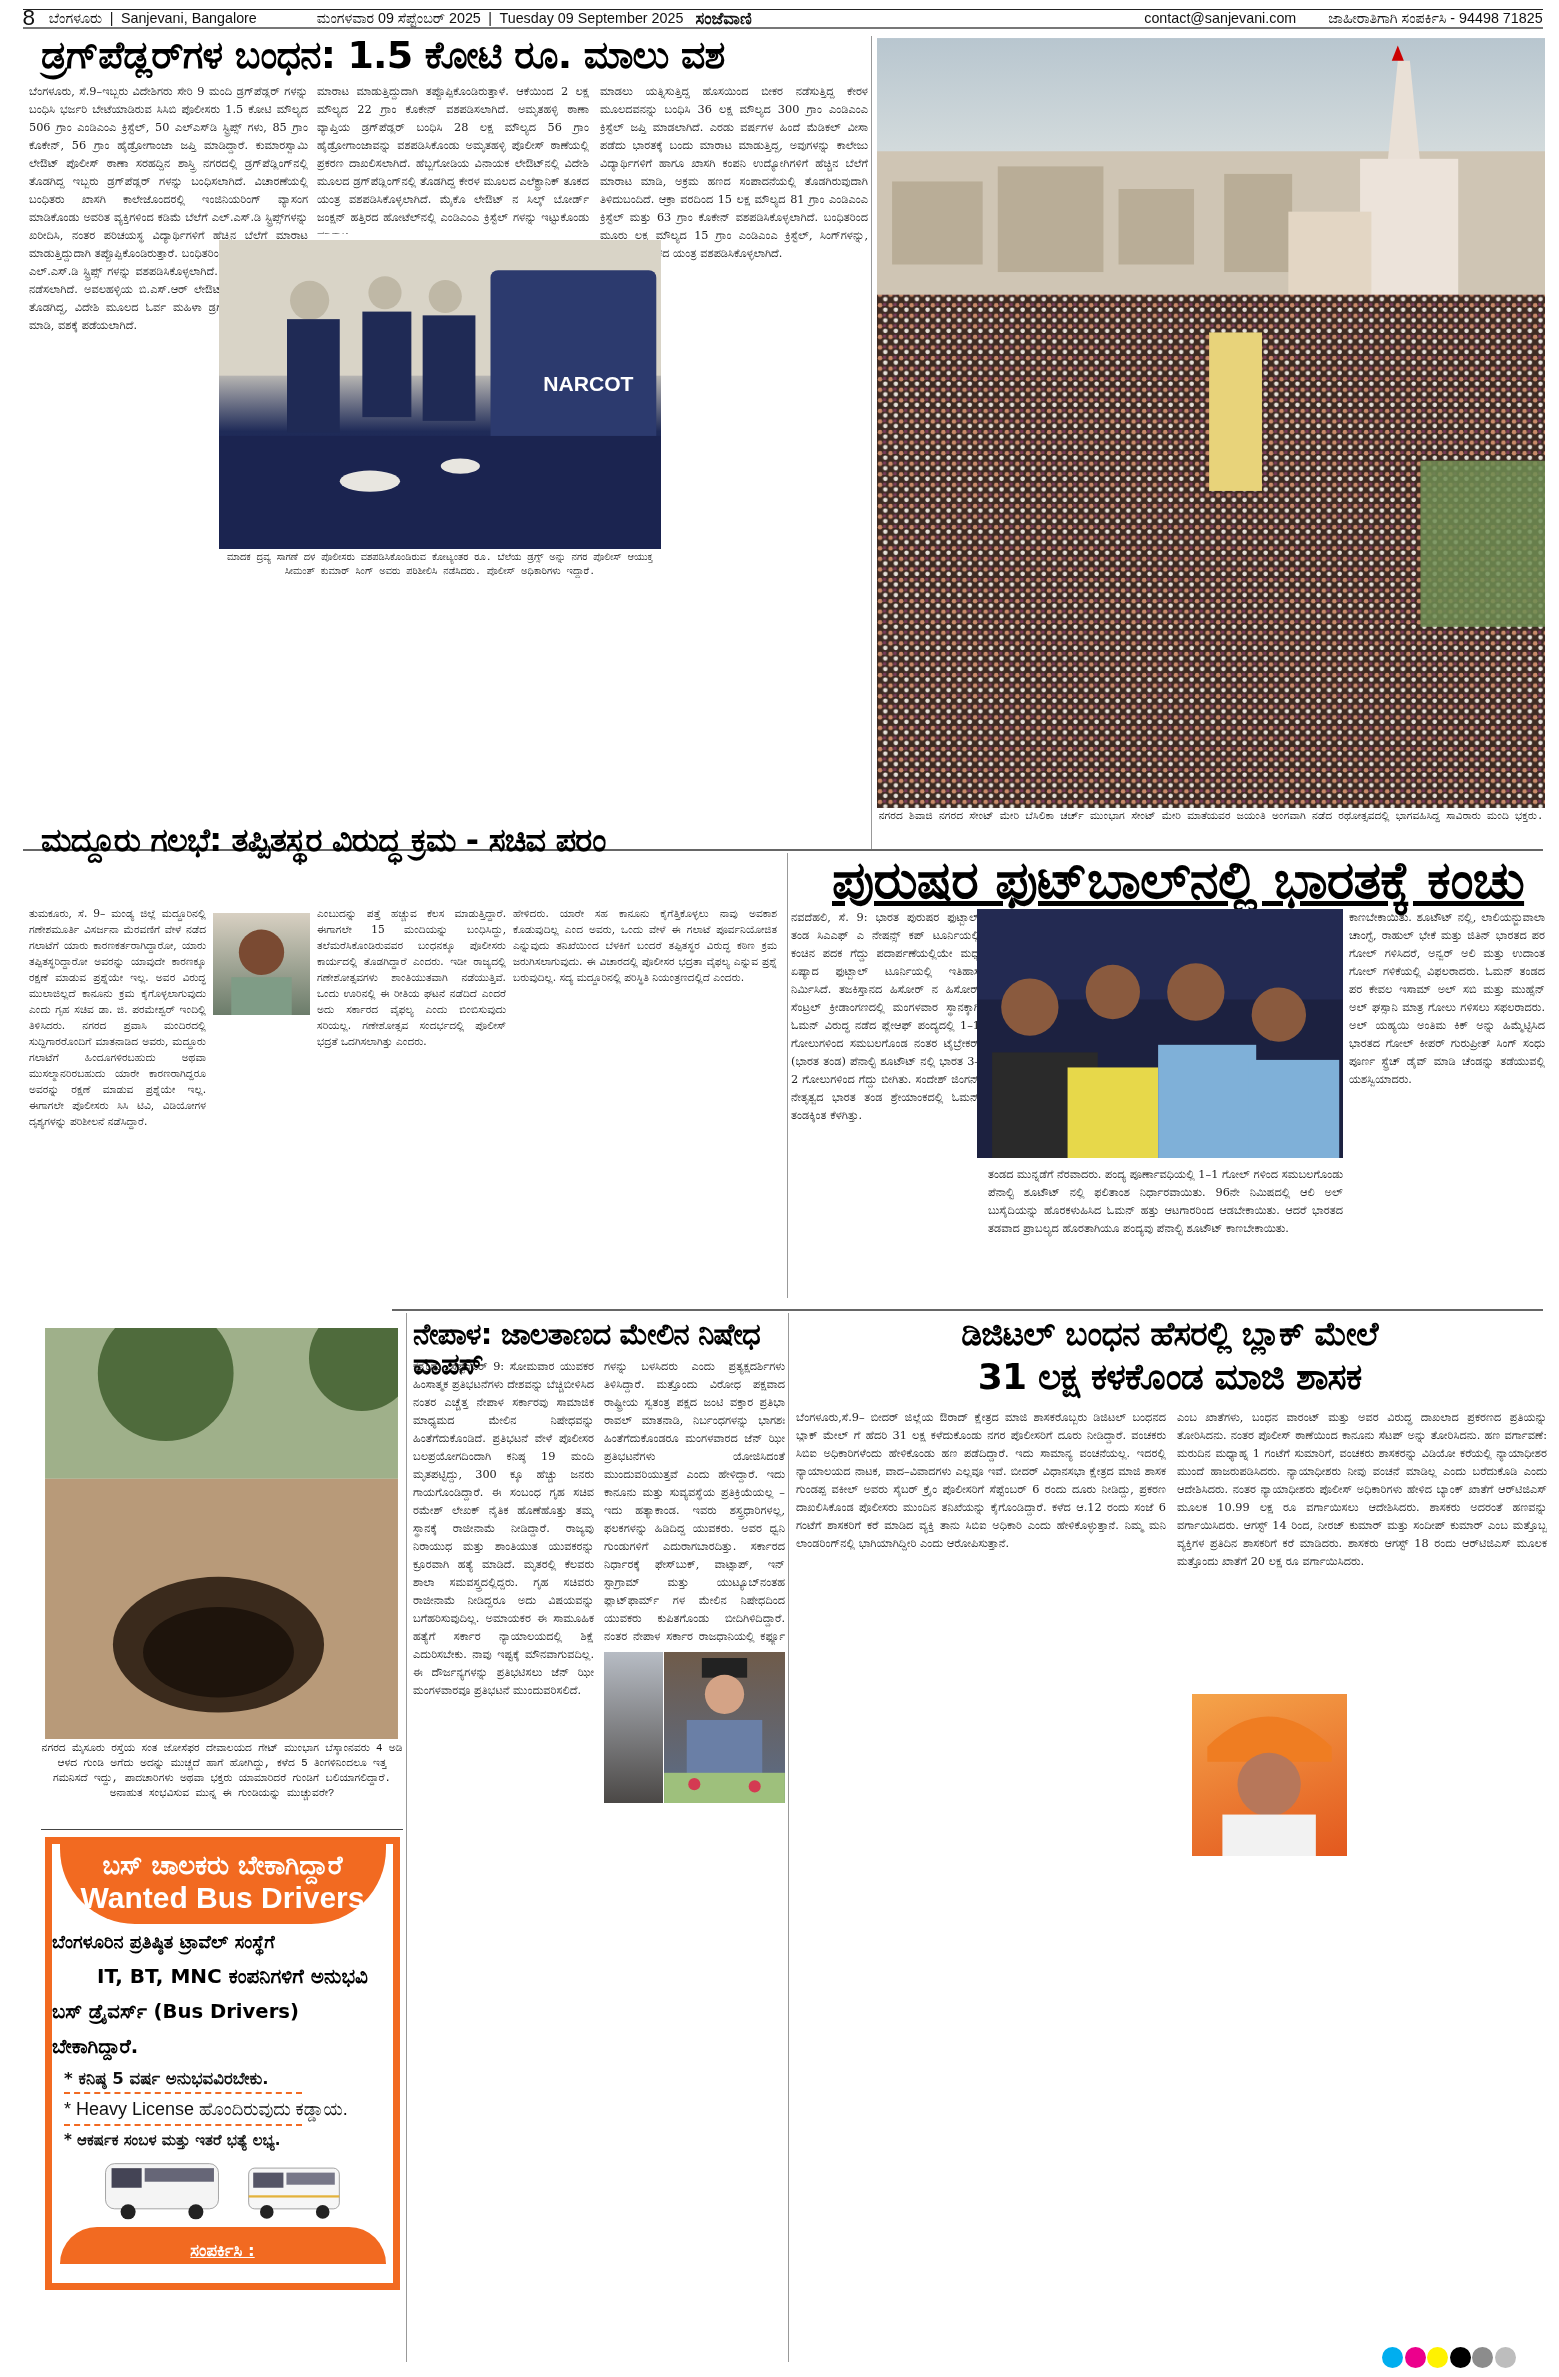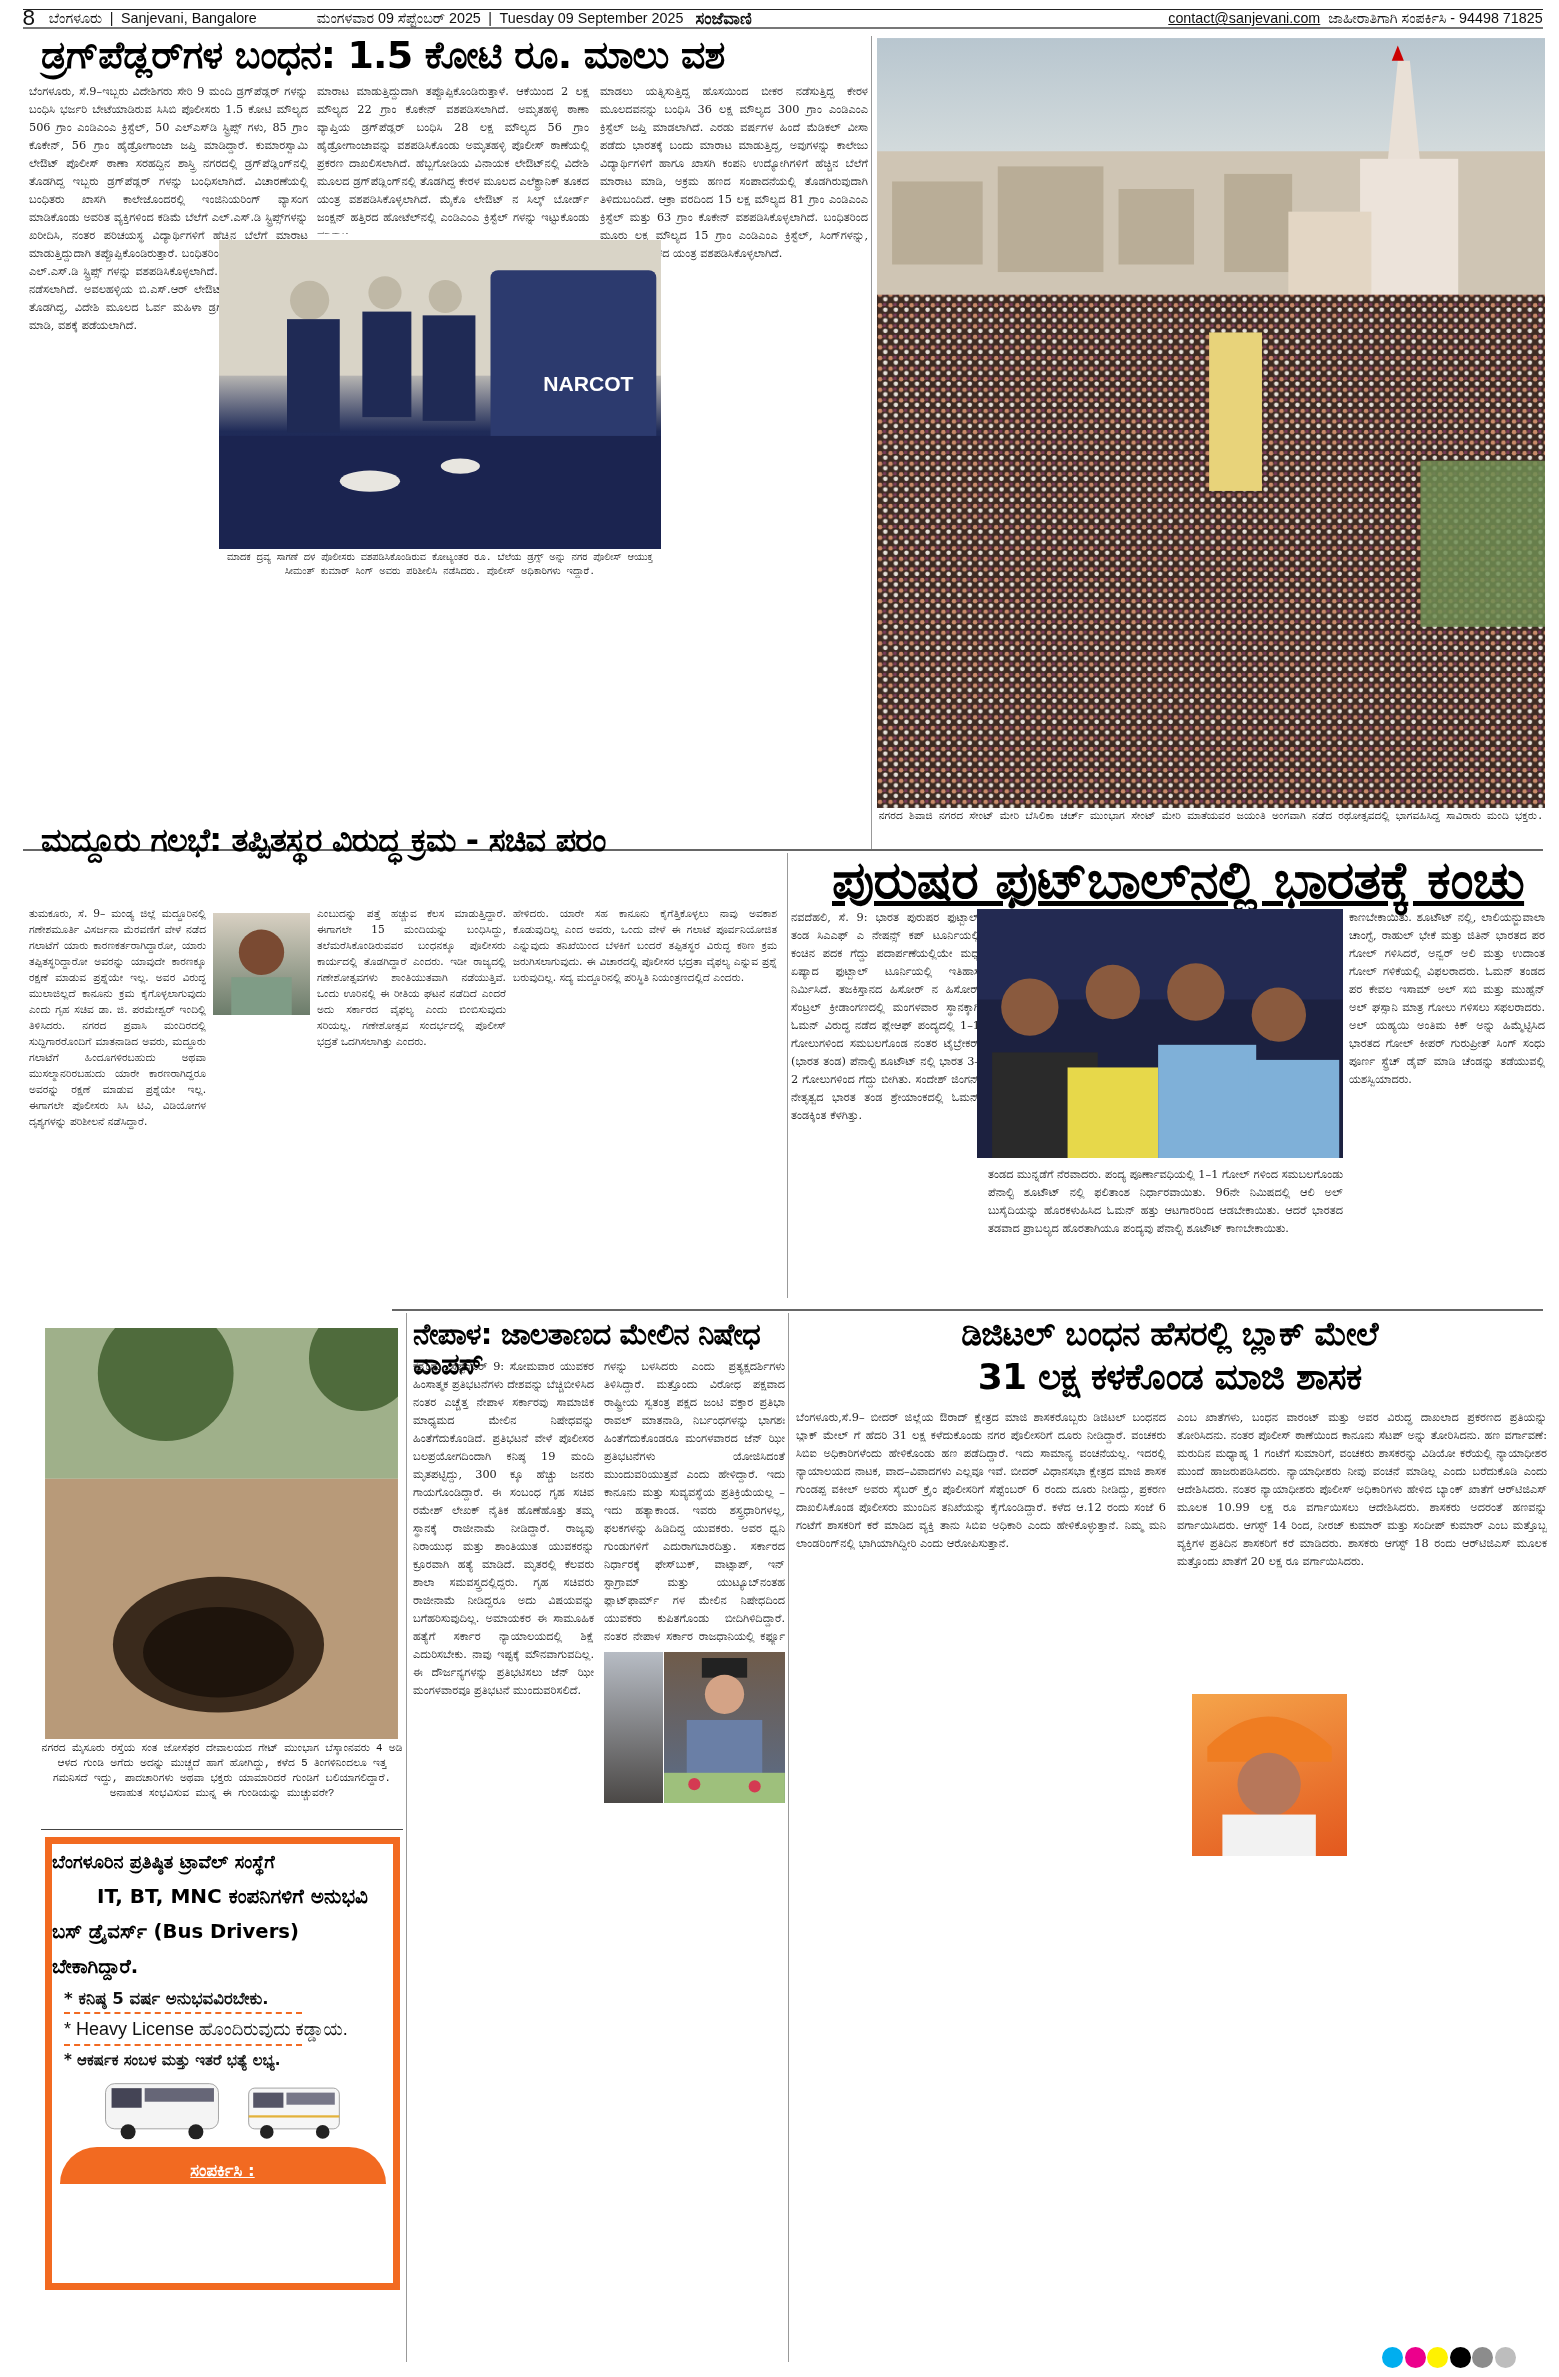--- a/index.html
+++ b/index.html
@@ -3,21 +3,21 @@
 <meta charset="utf-8">
 <style>
   * { box-sizing: border-box; margin: 0; padding: 0; }
   body { width: 1560px; height: 2377px; background: #fff; font-family: "DejaVu Sans", sans-serif; color: #111; position: relative; overflow: hidden; }
   .abs { position: absolute; }
   .masthead { left: 22.6px; top: 9px; width: 1520px; height: 19.6px; border-top: 1.5px solid #222; border-bottom: 2.3px solid #777; display: flex; align-items: center; font-family: "Liberation Sans", sans-serif; font-size: 14.3px; }
   .masthead .pg { font-size: 22.6px; margin-right: 13.6px; line-height: 1; }
   .masthead .sep { margin: 0 7.5px; }
   .masthead .spacer { flex: 1; }
   .masthead .logo { font-weight: bold; font-size: 16.6px; font-family: "DejaVu Sans", sans-serif; margin-left: 12px; }
-  .masthead .contact { margin-right: 8px; text-decoration: underline; }
+  .masthead .contact { margin-right: 32px; }
   .headline { font-family: "DejaVu Sans", sans-serif; font-weight: 900; color: #000; line-height: 1.05; letter-spacing: -0.8px; }
   .body-text { font-family: "DejaVu Serif", serif; font-size: 11.3px; line-height: 18px; text-align: justify; color: #222; overflow: hidden; }
   .vrule { background: #999; width: 0.8px; }
   .hrule { background: #666; height: 2.3px; }
   .photo { overflow: hidden; }
   .caption { font-family: Liberation Mono, monospace; font-size: 10.6px; line-height: 15px; text-align: center; color: #111; }
   .ad { border: 7.5px solid #f26a21; background: #fff; }
   .ad-top { background: #f26a21; color: #fff; text-align: center; border-radius: 0 0 75px 75px; padding: 6px 0 9px; margin: 0 7.5px; }
   .ad-top .kn { font-size: 26px; font-weight: bold; }
   .ad-top .en { font-size: 30px; font-weight: bold; font-family: "Liberation Sans", sans-serif; }
@@ -160,20 +160,24 @@
       <rect y="200" width="468" height="345" fill="#b89a79"></rect>
       <ellipse cx="230" cy="420" rx="140" ry="90" fill="#3a2a1c"></ellipse>
       <ellipse cx="230" cy="430" rx="100" ry="60" fill="#1e140c"></ellipse>
     </svg>
 </div>
 <div class="abs caption" style="left:41px;top:1741px;width:362px;height:83px;">ನಗರದ ಮೈಸೂರು ರಸ್ತೆಯ ಸಂತ ಜೋಸೆಫರ ದೇವಾಲಯದ ಗೇಟ್ ಮುಂಭಾಗ ಬೆಸ್ಕಾಂನವರು 4 ಅಡಿ ಆಳದ ಗುಂಡಿ ಅಗೆದು ಅದನ್ನು ಮುಚ್ಚದೆ ಹಾಗೆ ಹೋಗಿದ್ದು, ಕಳೆದ 5 ತಿಂಗಳಿನಿಂದಲೂ ಇತ್ತ ಗಮನಿಸದೆ ಇದ್ದು, ಪಾದಚಾರಿಗಳು ಅಥವಾ ಭಕ್ತರು ಯಾಮಾರಿದರೆ ಗುಂಡಿಗೆ ಬಲಿಯಾಗಲಿದ್ದಾರೆ. ಅನಾಹುತ ಸಂಭವಿಸುವ ಮುನ್ನ ಈ ಗುಂಡಿಯನ್ನು ಮುಚ್ಚುವರೇ?</div>
 <div class="abs" style="left:41px;top:1829px;width:362px;height:0.8px;background:#444;"></div>
 <div class="abs vrule" style="left:406px;top:1313px;height:1049px;"></div>
 
 <div class="abs ad" style="left:45px;top:1837px;width:355px;height:453px;">
+  <div class="ad-top">
+    <div class="kn">ಬಸ್ ಚಾಲಕರು ಬೇಕಾಗಿದ್ದಾರೆ</div>
+    <div class="en">Wanted Bus Drivers</div>
+  </div>
   <div class="ad-blue" style="font-size:18px;">ಬೆಂಗಳೂರಿನ ಪ್ರತಿಷ್ಠಿತ ಟ್ರಾವೆಲ್ ಸಂಸ್ಥೆಗೆ</div>
   <div class="ad-blue" style="font-size:20px;padding-left:45px;">IT, BT, MNC ಕಂಪನಿಗಳಿಗೆ ಅನುಭವಿ</div>
   <div class="ad-blue" style="font-size:19.6px;">ಬಸ್ ಡ್ರೈವರ್ಸ್ (Bus Drivers)</div>
   <div class="ad-blue" style="font-size:19.6px;">ಬೇಕಾಗಿದ್ದಾರೆ.</div>
   <div class="ad-bullet">* ಕನಿಷ್ಠ 5 ವರ್ಷ ಅನುಭವವಿರಬೇಕು.</div>
   <div class="ad-dash"></div>
   <div class="ad-bullet" style="font-weight:normal;font-family:'Liberation Sans',sans-serif;font-size:18px;">* Heavy License ಹೊಂದಿರುವುದು ಕಡ್ಡಾಯ.</div>
   <div class="ad-dash"></div>
   <div class="ad-bullet" style="font-size:15px;">* ಆಕರ್ಷಕ ಸಂಬಳ ಮತ್ತು ಇತರೆ ಭತ್ಯೆ ಲಭ್ಯ.</div>
   <div style="display:flex;justify-content:center;gap:15px;padding:3px 0;">

